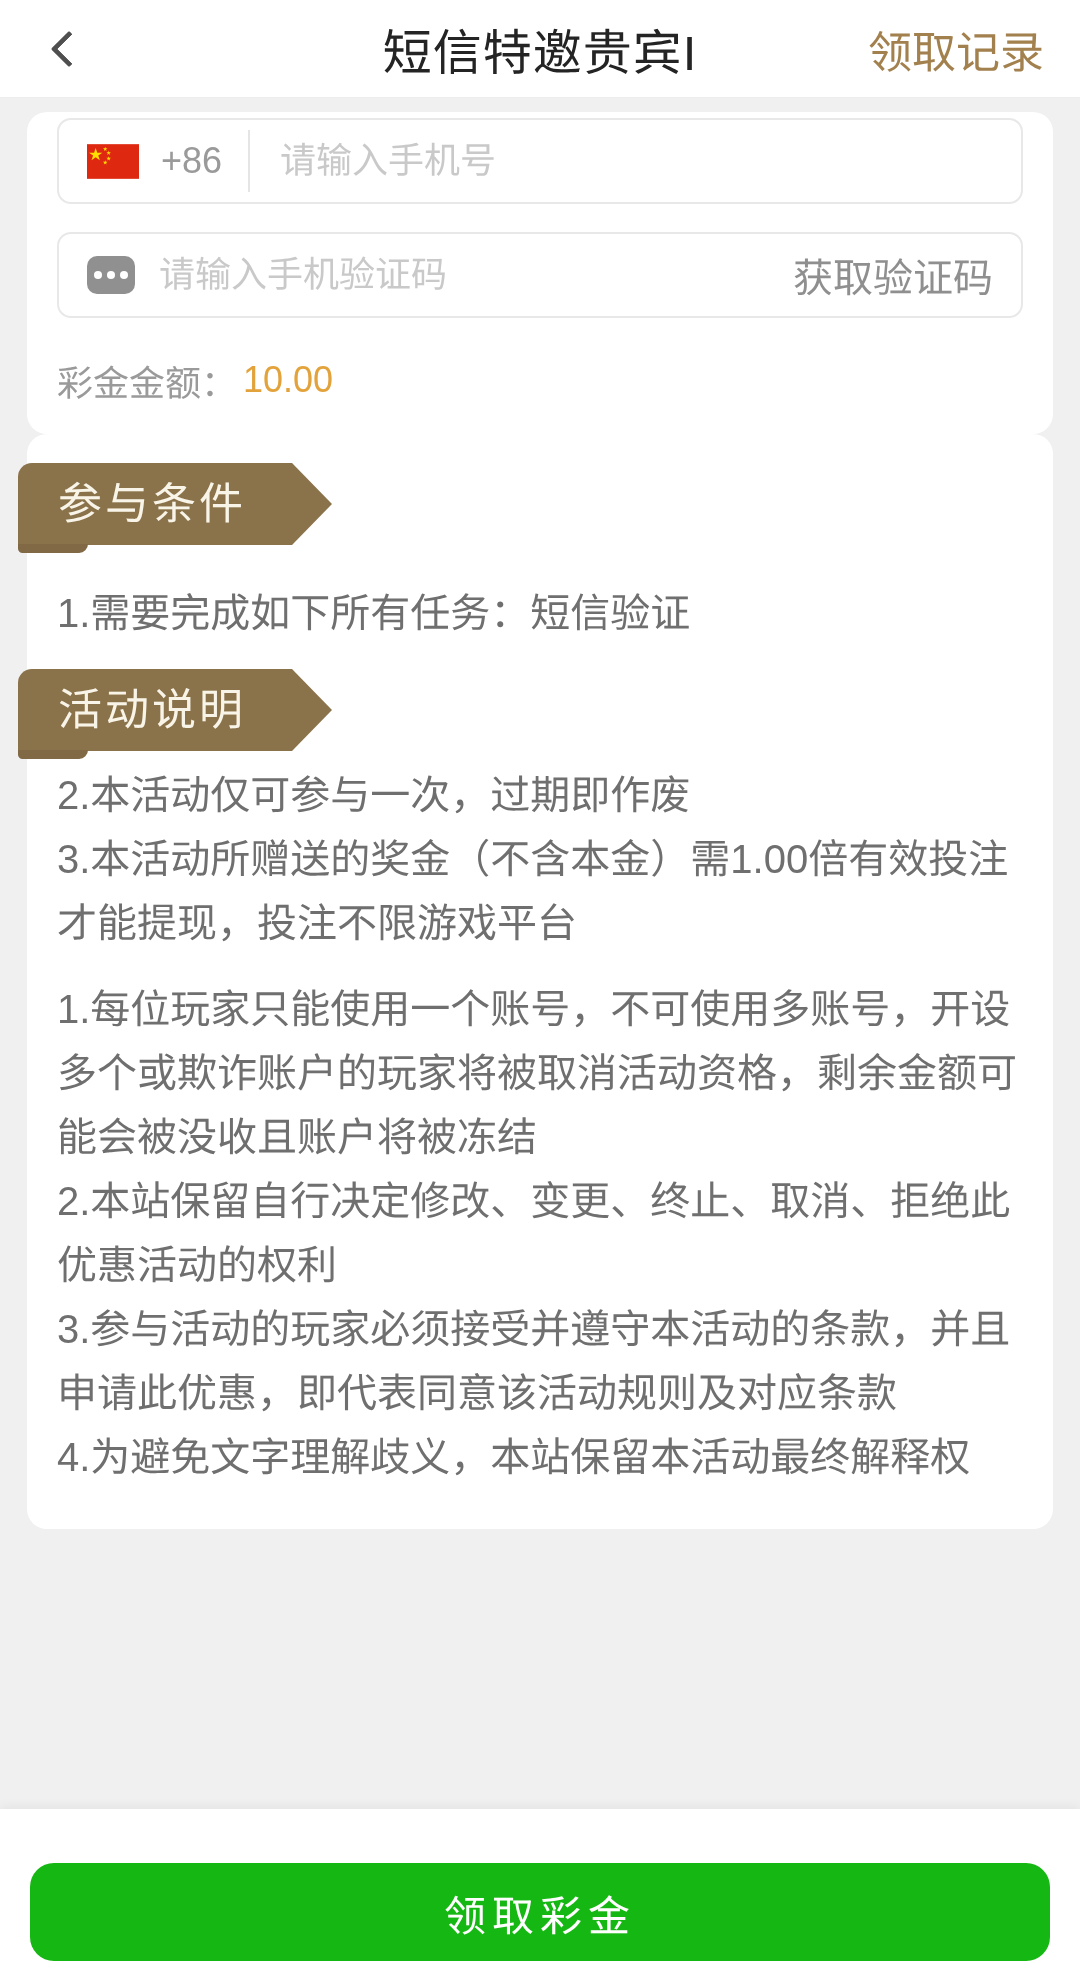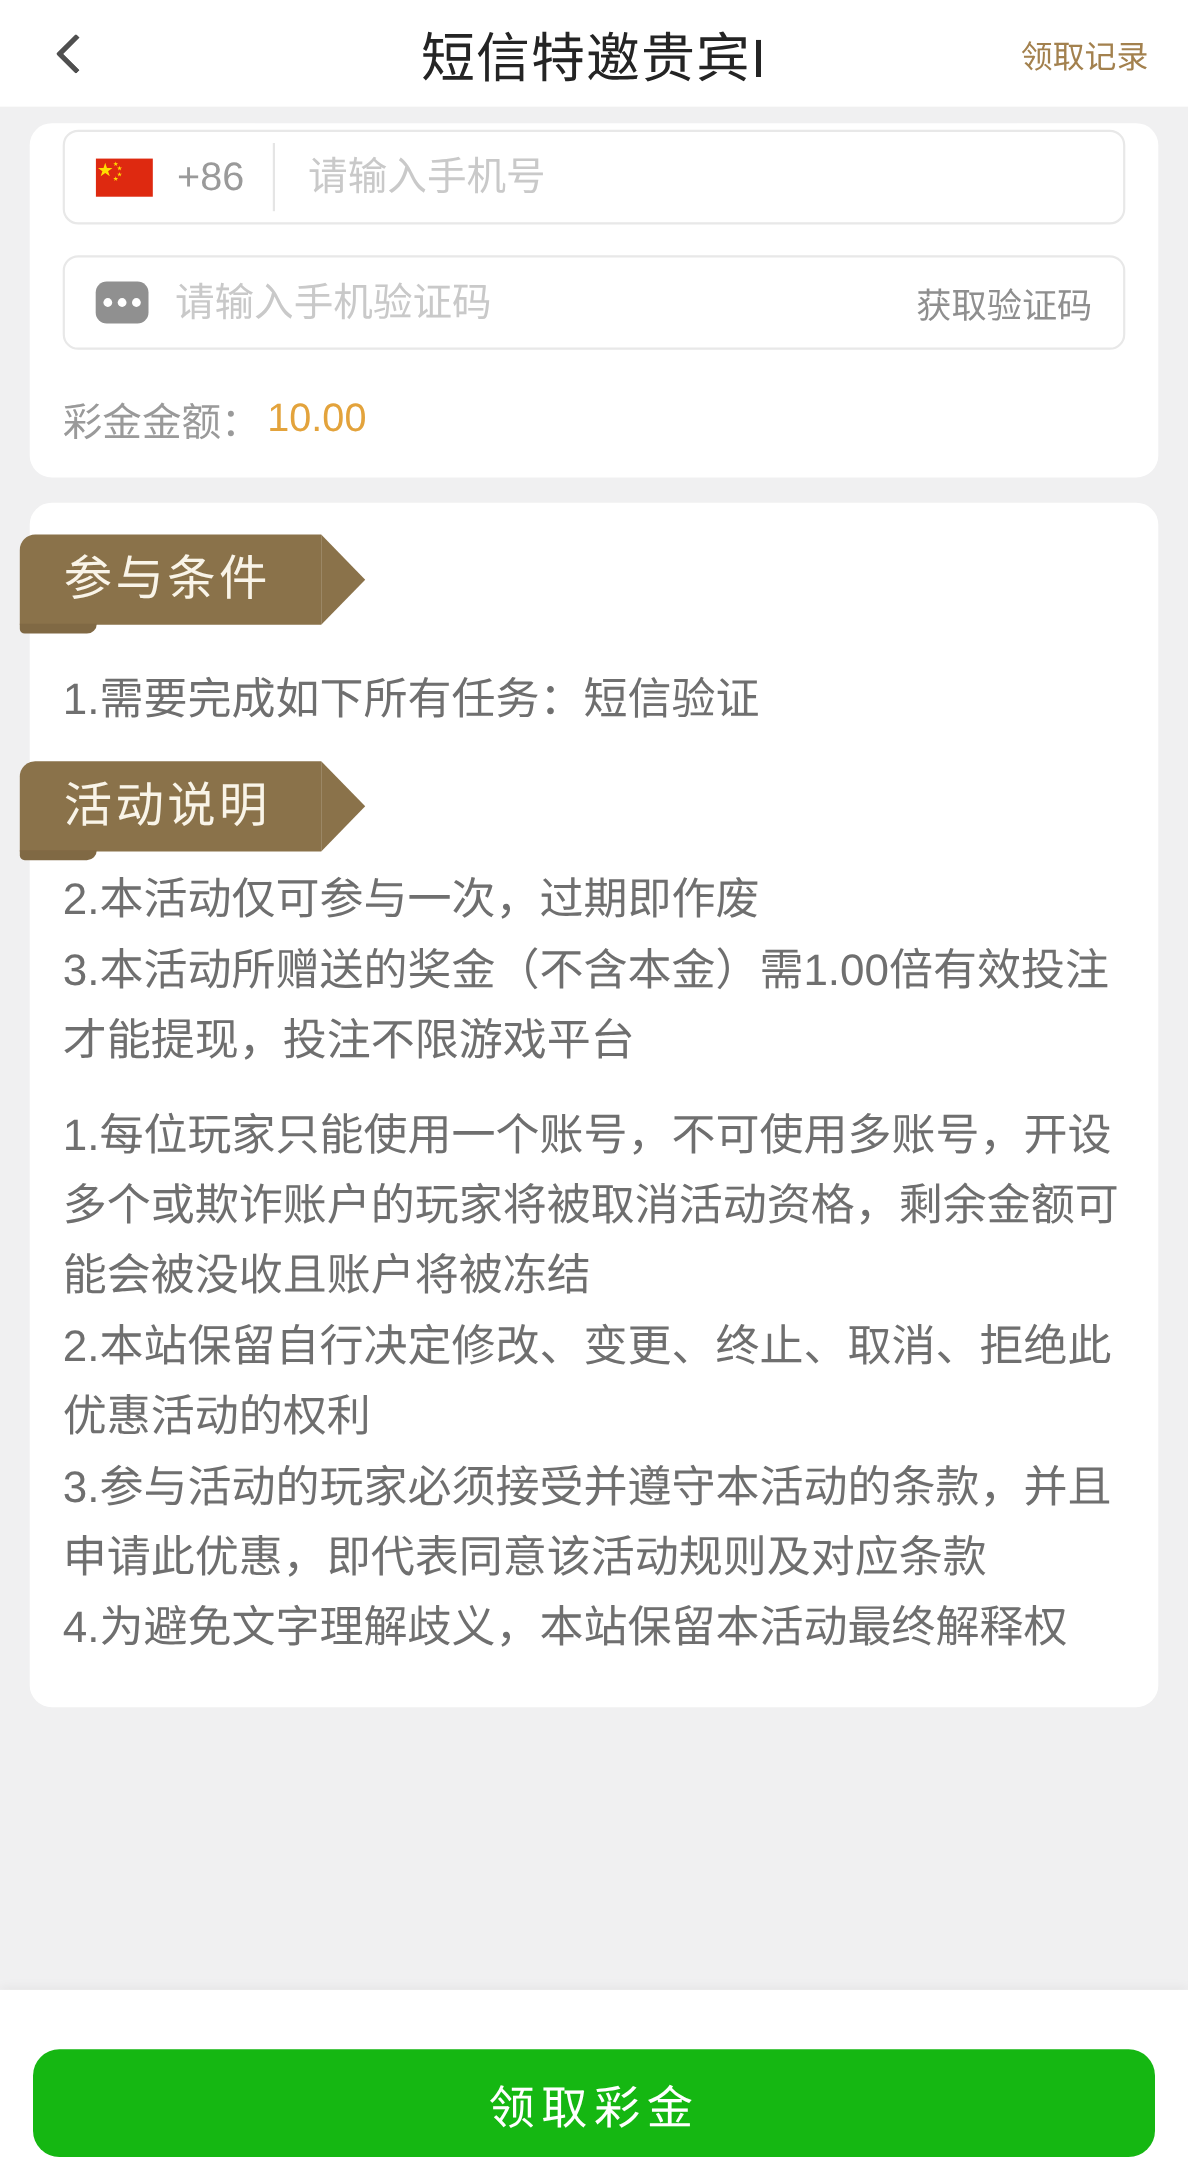--- a/index.html
+++ b/index.html
@@ -22,21 +22,21 @@
     cursor:pointer;
   }
   .chevron{
     width:26px; height:26px;
     border-left:5px solid #4f4f4f; border-bottom:5px solid #4f4f4f;
     transform:rotate(45deg); border-radius:2px; margin-left:10px;
   }
   .page-title{ font-size:49px; color:#242424; font-weight:500; letter-spacing:1px; }
   .record-link{
     position:absolute; right:36px; top:50%; transform:translateY(-50%);
-    font-size:29px; color:#a3814e; cursor:pointer; white-space:nowrap;
+    font-size:44px; color:#a3814e; cursor:pointer; white-space:nowrap;
   }
   
   .content{ padding:14px 27px 0; }
   .card{ background:#ffffff; border-radius:20px; }
   
   .card-form{ padding:6px 30px 32px; }
   .input-row{
     height:86px; border:2px solid #e8e8e8; border-radius:14px;
     display:flex; align-items:center; padding:0 28px; background:#fff;
   }
@@ -49,26 +49,26 @@
     flex:1; border:none; outline:none; font-size:36px; color:#555;
     font-family:Liberation Sans, sans-serif; background:transparent; min-width:0;
   }
   .txt-input::placeholder{ color:#c9c9c9; }
   .code-icon{
     width:48px; height:38px; background:#909090; border-radius:10px;
     display:flex; align-items:center; justify-content:center; gap:5px;
     margin-right:24px; flex:0 0 auto;
   }
   .code-icon i{ width:8px; height:8px; background:#ffffff; border-radius:50%; }
-  .get-code{ font-size:32px; color:#8f8f8f; margin-left:20px; white-space:nowrap; cursor:pointer; }
+  .get-code{ font-size:40px; color:#8f8f8f; margin-left:20px; white-space:nowrap; cursor:pointer; }
   .bonus-row{ margin-top:40px; height:44px; display:flex; align-items:center; font-size:36px; }
   .bonus-label{ color:#9a9a9a; }
   .bonus-amount{ color:#e3a33c; margin-left:6px; }
   
-  .card-rules{ margin-top:23px; padding:29px 30px 40px; }
+  .card-rules{ padding:29px 30px 40px; }
   .ribbon{
     position:relative; display:inline-block; margin-left:-39px;
     background:#8a724a; height:82px; line-height:82px;
     padding:0 46px 0 40px; border-radius:14px 0 0 0;
     font-size:44px; font-weight:500; color:#f9f4e8; letter-spacing:3px;
     white-space:nowrap;
   }
   .ribbon::after{ 
     content:''; position:absolute; right:-40px; top:0;
     width:0; height:0;

